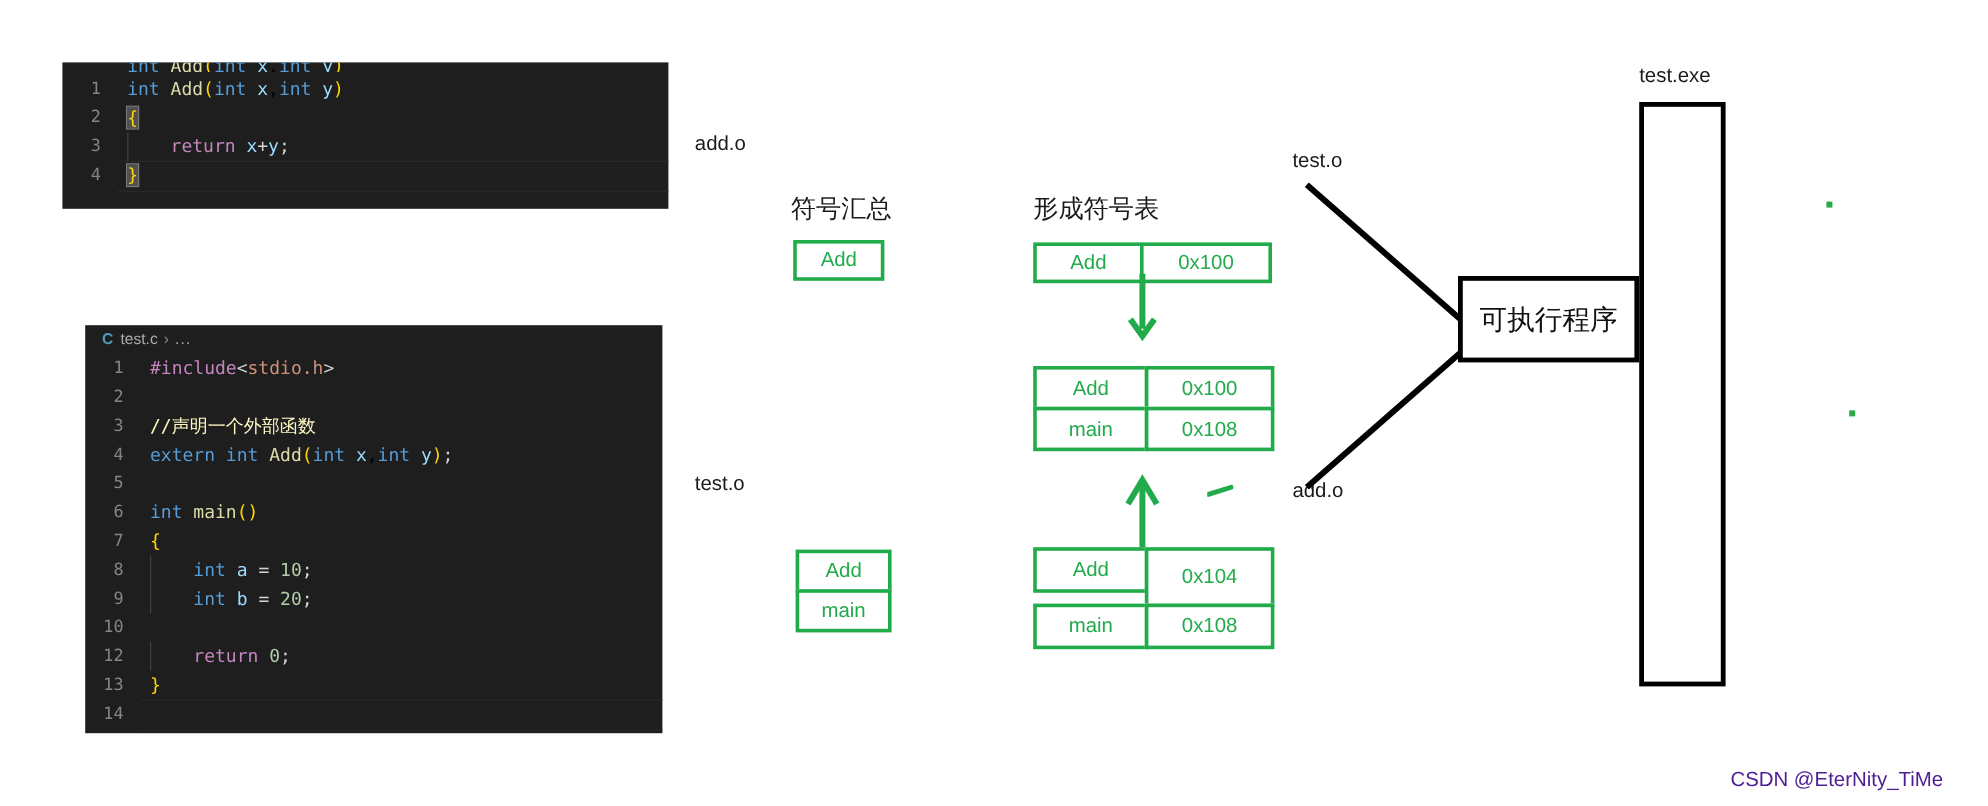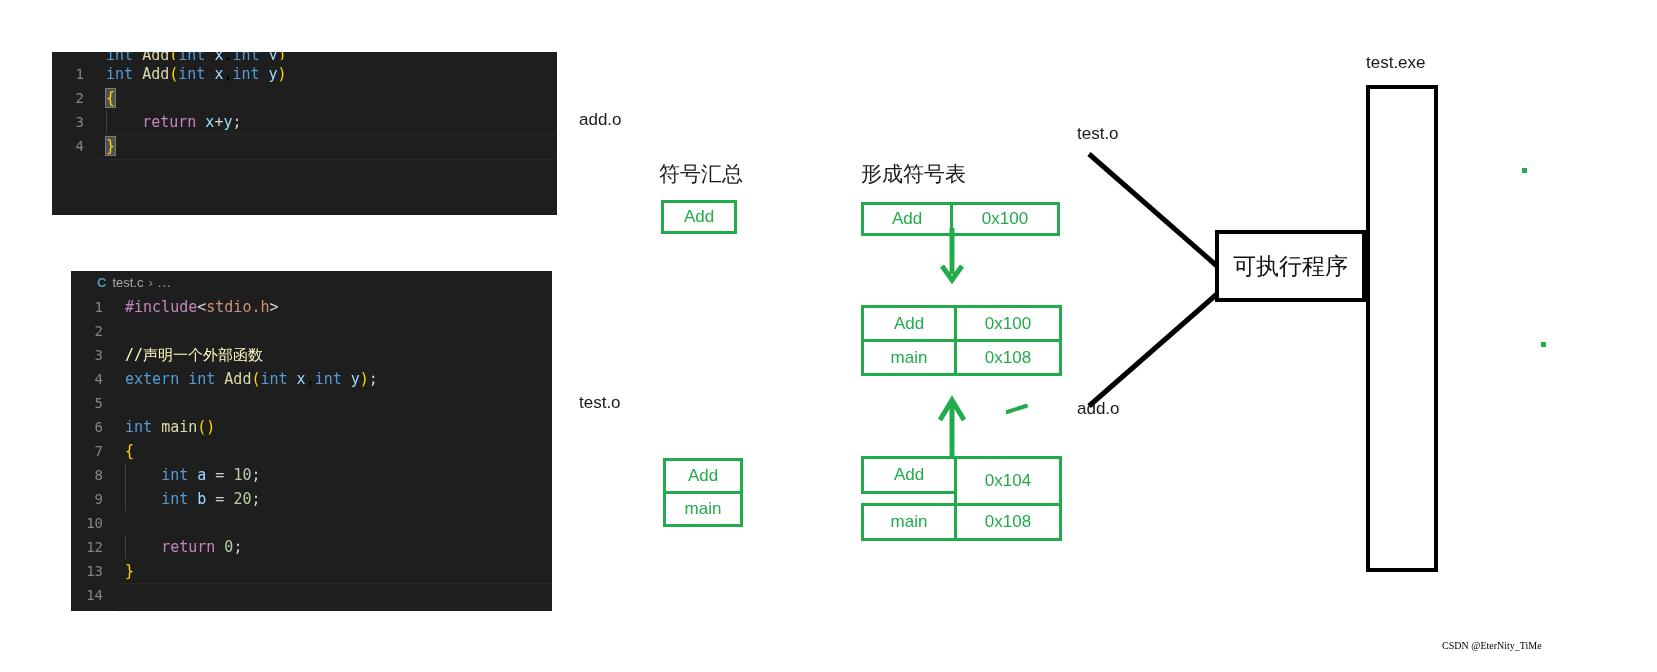--- a/index.html
+++ b/index.html
@@ -15,21 +15,21 @@
   .editor{
     position:absolute;
     background:#1e1e1e;
     font-family:"DejaVu Sans Mono","Liberation Mono",monospace;
     overflow:hidden;
   }
   .ed-breadcrumb{
     height:24px;line-height:24px;
     font-family:"Liberation Sans",sans-serif;
     font-size:13px;color:#a9a9a9;
-    padding-left:26px;white-space:nowrap;
+    padding-left:14px;white-space:nowrap;
   }
   .ed-breadcrumb .cicon{color:#519aba;font-weight:bold;margin-right:6px;font-size:13px;}
   .ed-breadcrumb .sep{color:#8c8c8c;margin:0 5px;}
   .ed-breadcrumb .dots{color:#a9a9a9;letter-spacing:1px;}
   .code-line{
     display:flex;height:24px;line-height:24px;white-space:pre;
     font-size:15px;
   }
   .ln{
     width:46px;flex:0 0 46px;text-align:right;
@@ -78,28 +78,28 @@
   .gtable{position:absolute;display:flex;flex-direction:column;}
   .grow{display:flex;}
   .garrow{position:absolute;}
   .kbox{
     position:absolute;border:4px solid #000;box-sizing:border-box;
     background:#fff;display:flex;align-items:center;justify-content:center;
     font-size:23px;color:#111;
   }
   .gdot{position:absolute;background:#2aa84a;}
   .watermark{
-    position:absolute;font-size:10px;color:#000000;white-space:nowrap;
-    font-family:Liberation Serif, serif;
+    position:absolute;font-size:17px;color:#4c1d95;white-space:nowrap;
+    font-family:Liberation Sans, sans-serif;
   }
 </style>
 </head>
 <body>
 
-<div class="editor" style="left:52px;top:52px;width:505px;height:163px;">
+<div class="editor" style="left:52px;top:52px;width:505px;height:122px;">
 
   <div class="code-line" style="height:10px;line-height:10px;overflow:hidden;margin-top:-2px;">
     <span class="ln"></span>
     <span class="lc"><span class="t-key">int</span> <span class="t-fn">Add</span><span class="p1">(</span><span class="t-key">int</span> <span class="t-var">x</span>,<span class="t-key">int</span> <span class="t-var">y</span><span class="p1">)</span></span>
   </div>
 
   <div class="code-line" style="margin-top:2px;">
     <span class="ln">1</span>
     <span class="lc"><span class="t-key">int</span> <span class="t-fn">Add</span><span class="p1">(</span><span class="t-key">int</span> <span class="t-var">x</span>,<span class="t-key">int</span> <span class="t-var">y</span><span class="p1">)</span></span>
   </div>

